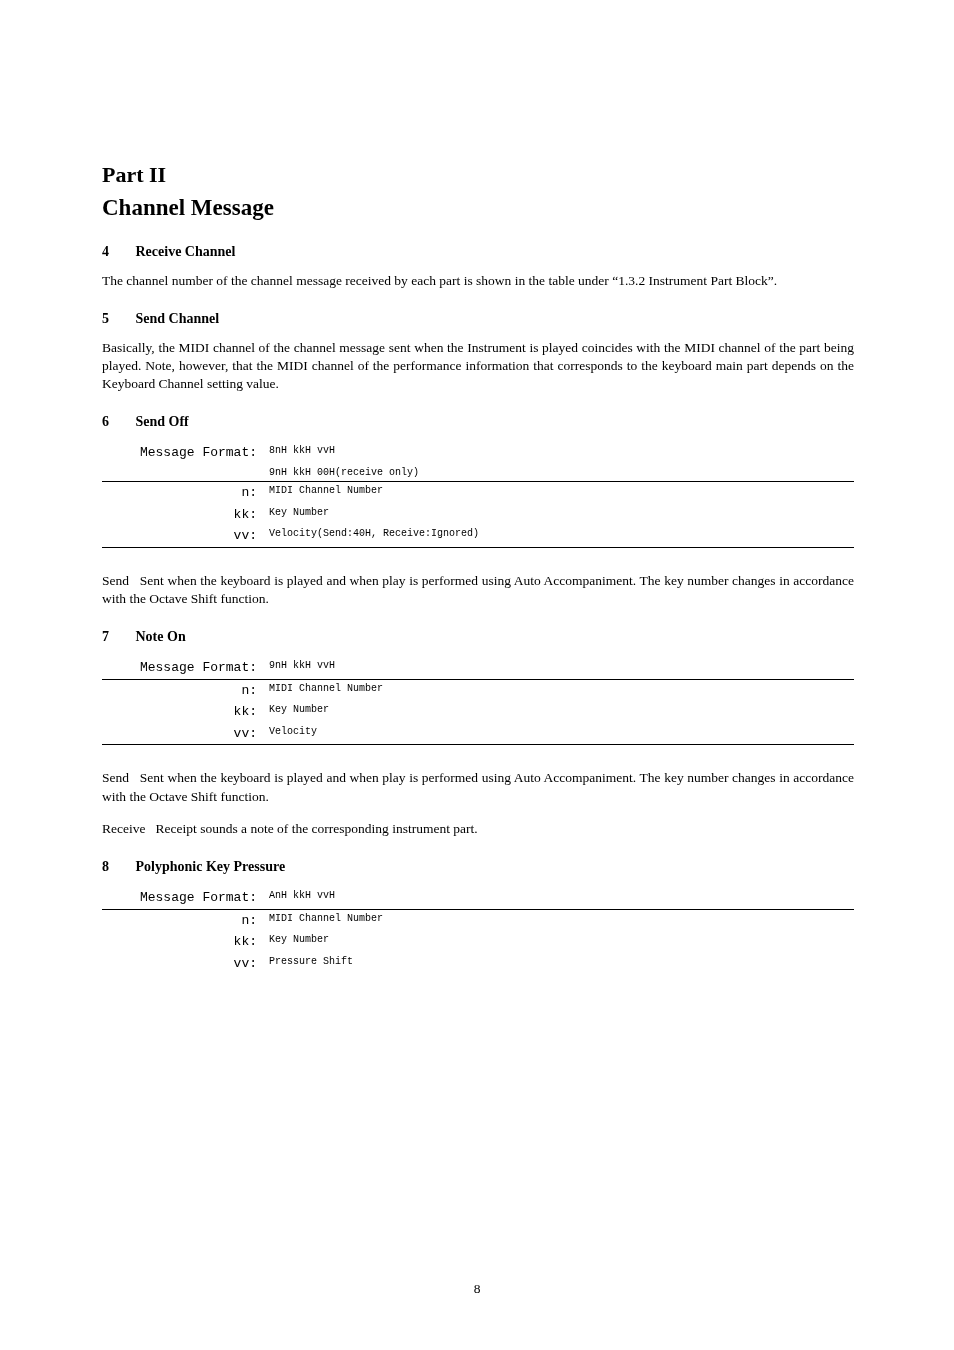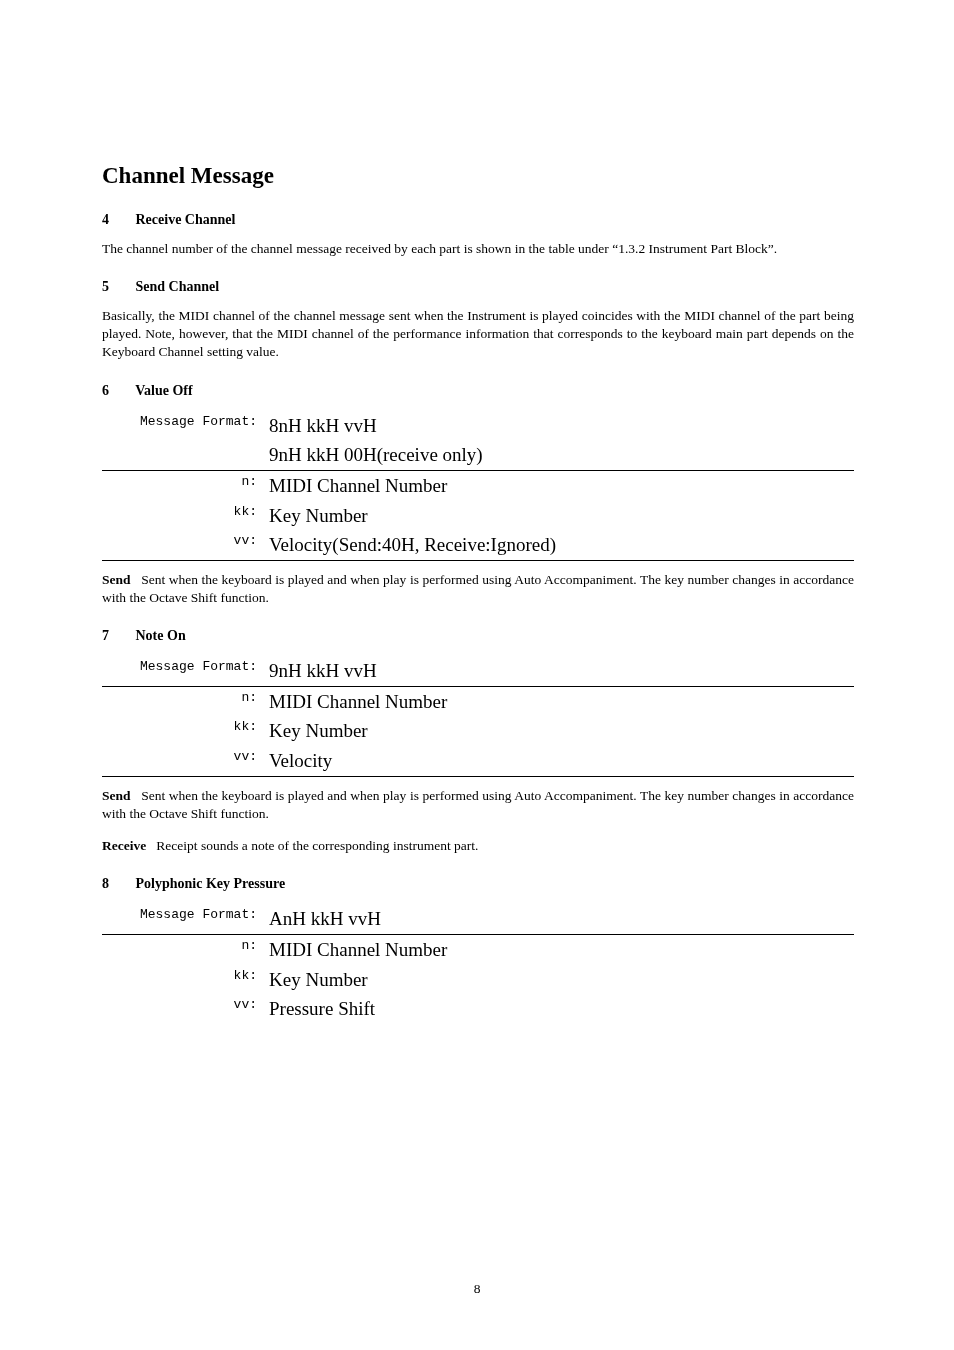--- a/index.html
+++ b/index.html
@@ -38,82 +38,83 @@
     display: inline-block;
     min-width: 30px;
   }
   p.body {
     margin: 1px 0 20px 0;
     text-align: justify;
   }
   table.fmt {
     border-collapse: collapse;
     width: 100%;
-    margin: 6px 0 10px 0;
+    margin: 6px 0 24px 0;
   }
   table.fmt td {
     padding: 2px 0 2px 0;
     vertical-align: top;
   }
   table.fmt td.label {
     width: 155px;
     text-align: right;
     padding-right: 12px;
     font-family: "Courier New", Courier, monospace;
     font-size: 13px;
     white-space: nowrap;
   }
   table.fmt td.value {
-    font-family: Liberation Serif, serif;
-    font-size: 19px;
+    font-family: Liberation Mono, monospace;
+    font-size: 10px;
   }
   table.fmt tr.ruled td {
     border-top: 0.5px solid #000;
   }
   table.fmt tr.ruled-bottom td {
     border-bottom: 0.5px solid #000;
   }
   .para-inline {
     margin: 10px 0 14px 0;
     text-align: justify;
   }
   .para-inline .lead {
-    font-weight: bold;
+    font-weight: normal;
   }
   .page-num {
     position: absolute;
     bottom: 52px;
     left: 0;
     width: 100%;
     text-align: center;
     font-size: 13.5px;
   }
 </style>
 </head>
 <body>
 
 <div class="page">
 
+  <div class="part-label">Part II</div>
   <div class="part-title">Channel Message</div>
 
   <div class="sec-head">
     <span class="sec-num">4</span>
     <span>Receive Channel</span>
   </div>
   <p class="body">The channel number of the channel message received by each part is shown in the table under “1.3.2 Instrument Part Block”.</p>
 
   <div class="sec-head">
     <span class="sec-num">5</span>
     <span>Send Channel</span>
   </div>
   <p class="body">Basically, the MIDI channel of the channel message sent when the Instrument is played coincides with the MIDI channel of the part being played. Note, however, that the MIDI channel of the performance information that corresponds to the keyboard main part depends on the Keyboard Channel setting value.</p>
 
   <div class="sec-head">
     <span class="sec-num">6</span>
-    <span>Value Off</span>
+    <span>Send Off</span>
   </div>
 
   <table class="fmt">
     <tbody>
         <tr>
       <td class="label">Message Format:</td>
       <td class="value">8nH kkH vvH</td>
     </tr>
     <tr>
       <td class="label"></td>

